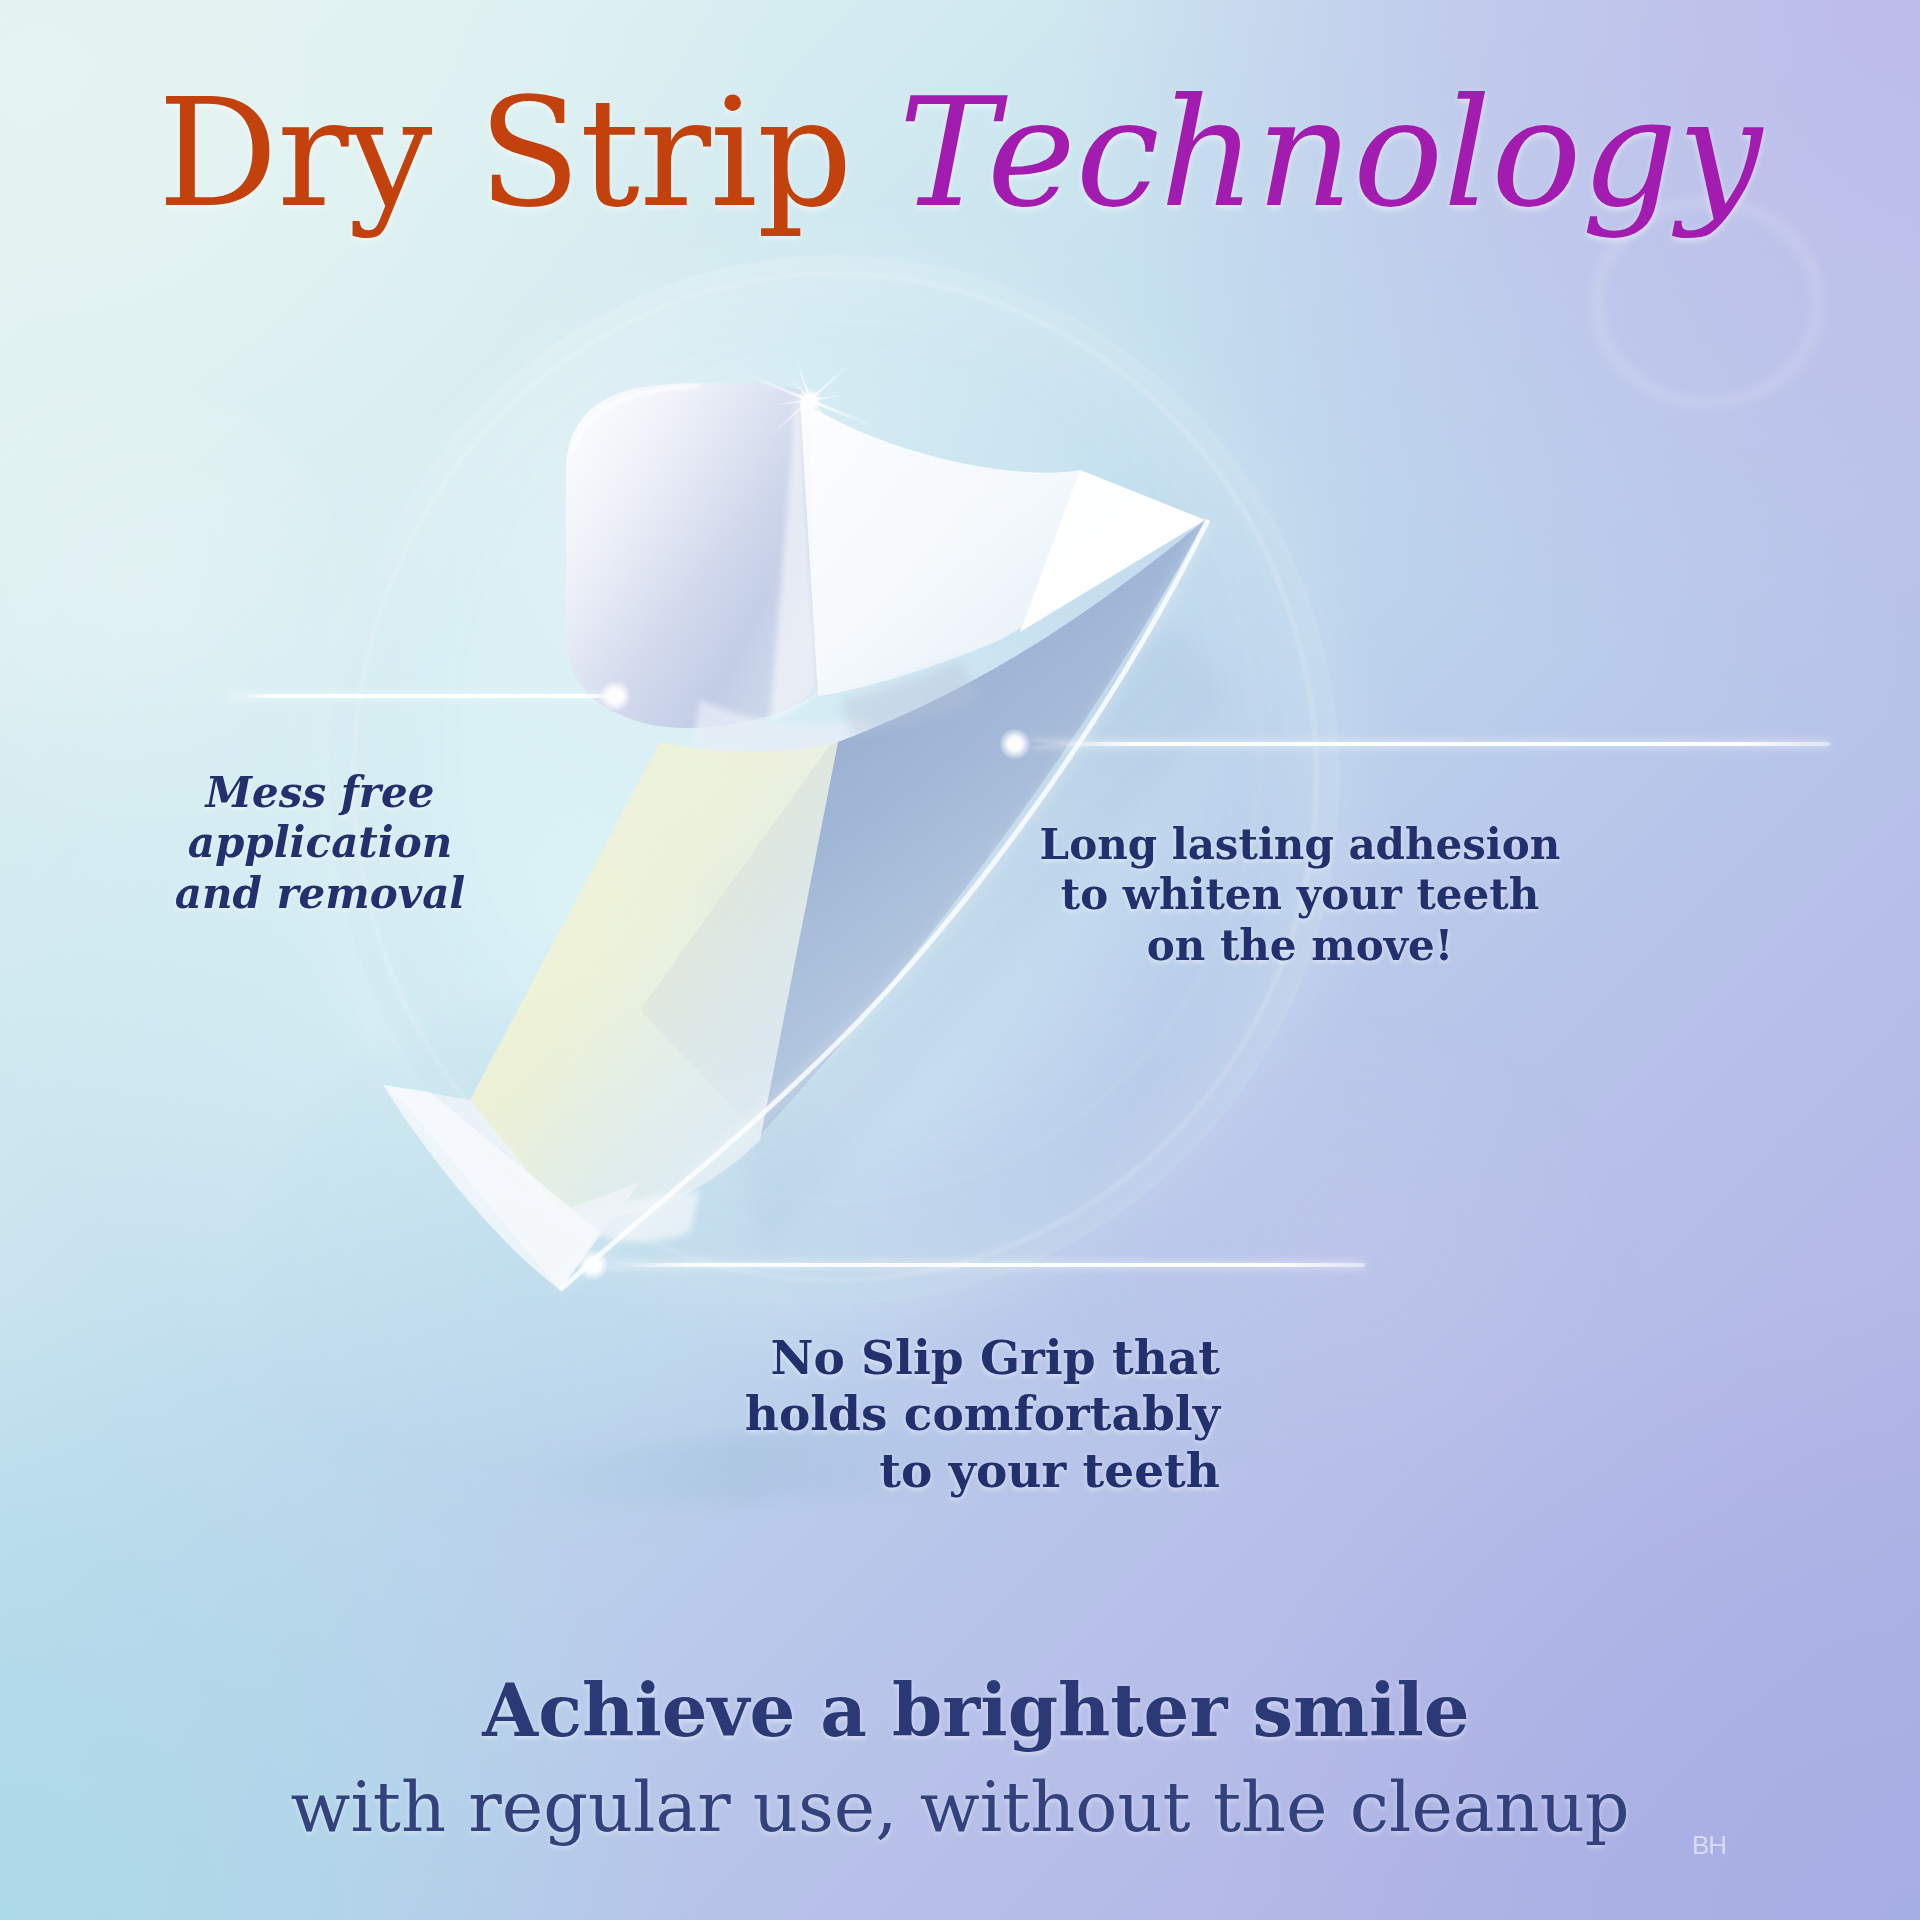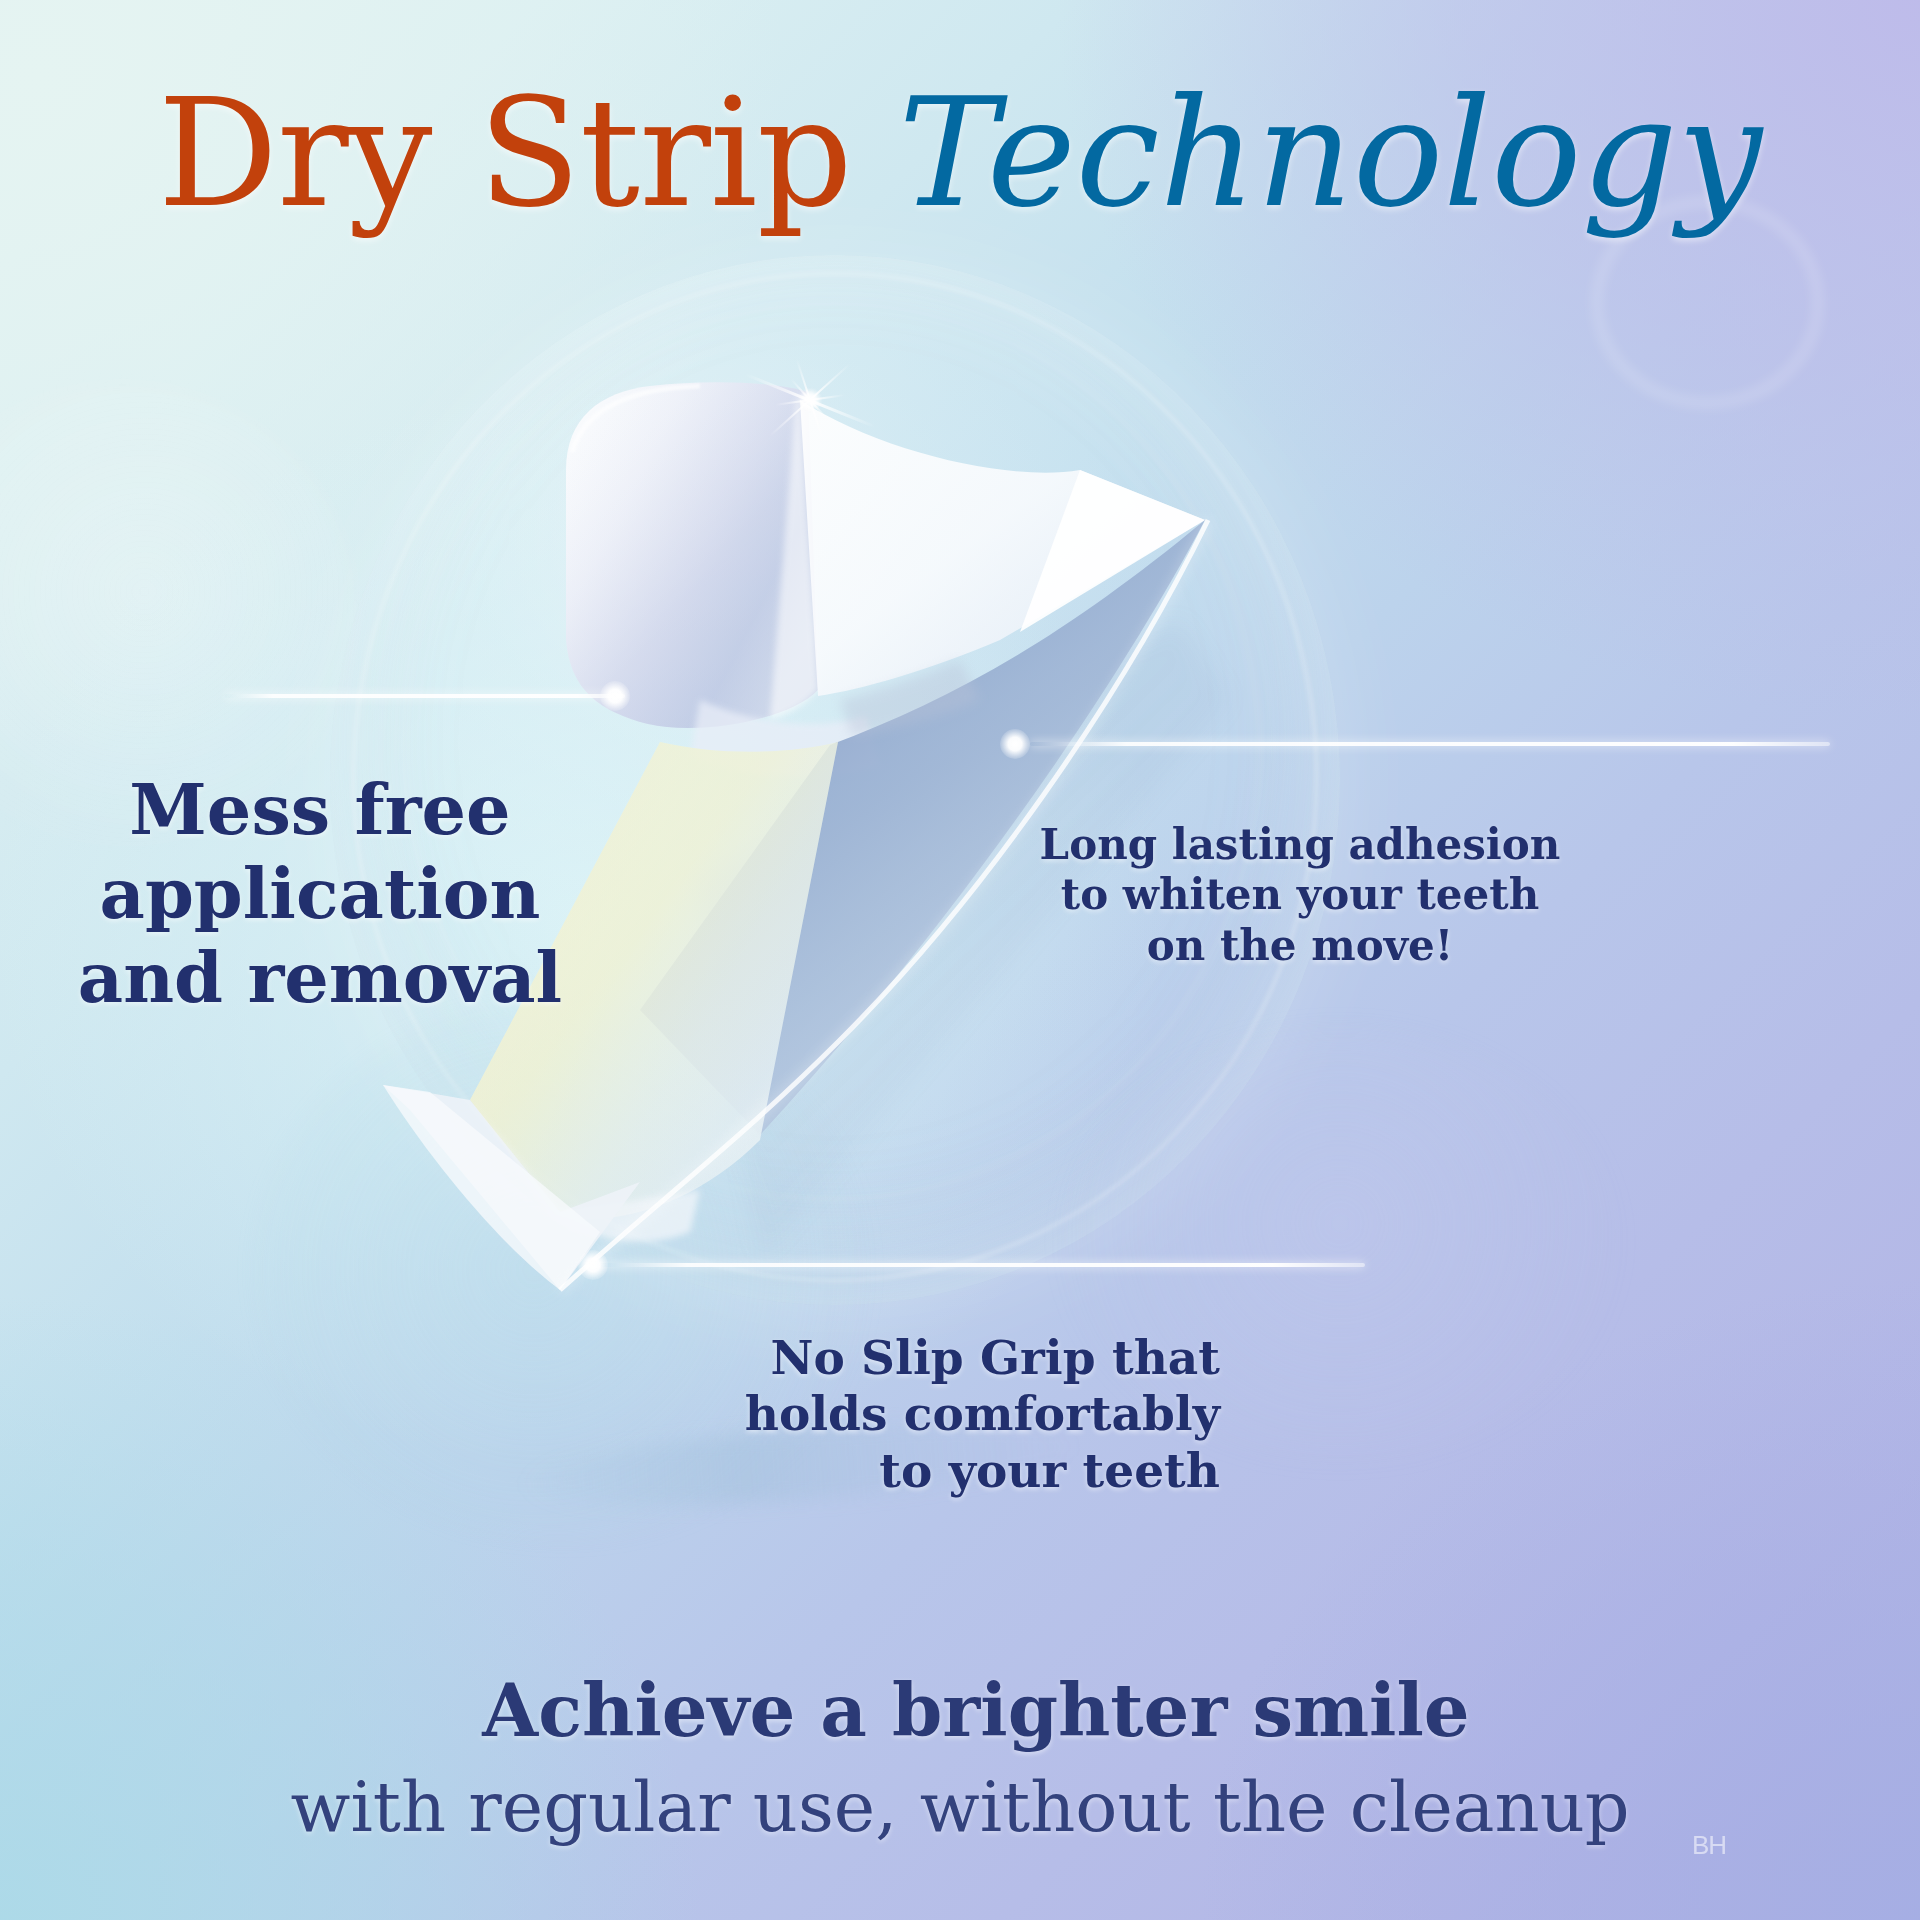--- a/index.html
+++ b/index.html
@@ -176,39 +176,40 @@
     font-size:150px;
     color:#c2410c;
     letter-spacing:-1px;
     text-shadow:0 3px 6px rgba(255,255,255,.55);
   }
   .title .t-ital{
     font-family:"DejaVu Serif", serif;
     font-style:italic;
     font-weight:400;
     font-size:150px;
-    color:#0369a1;
+    color:#a21caf;
     letter-spacing:0px;
     text-shadow:0 3px 6px rgba(255,255,255,.5);
   }
 
   .callout{
     position:absolute;
     font-family:"DejaVu Serif", serif;
     font-weight:700;
     color:#22306e;
     line-height:1.20;
     text-shadow:0 2px 5px rgba(255,255,255,.55);
   }
   .callout .ln{display:block;}
 
   #callout-left{
     left:60px;top:768px;width:520px;
     text-align:center;
-    font-size:70px;
+    font-size:42px;
+    font-style:italic;
   }
   #callout-right{
     left:1000px;top:820px;width:600px;
     text-align:center;
     font-size:42px;
   }
   #callout-bottom{
     left:690px;top:1330px;width:530px;
     text-align:right;
     font-size:47px;

